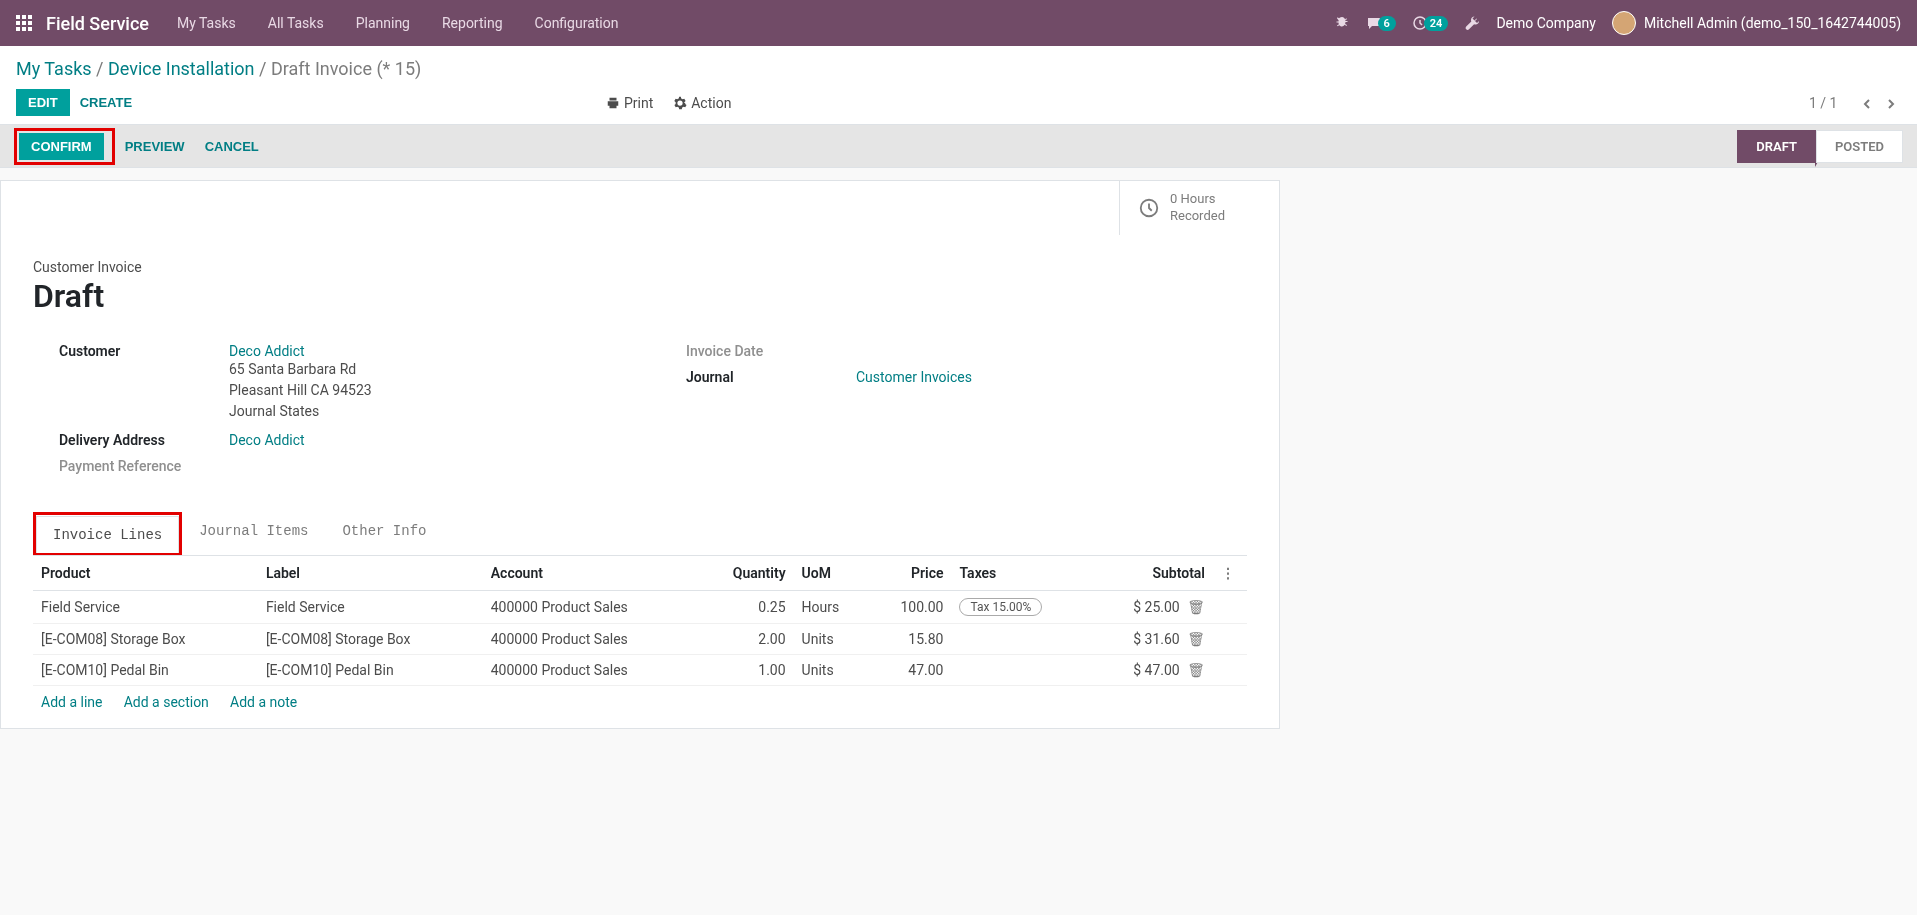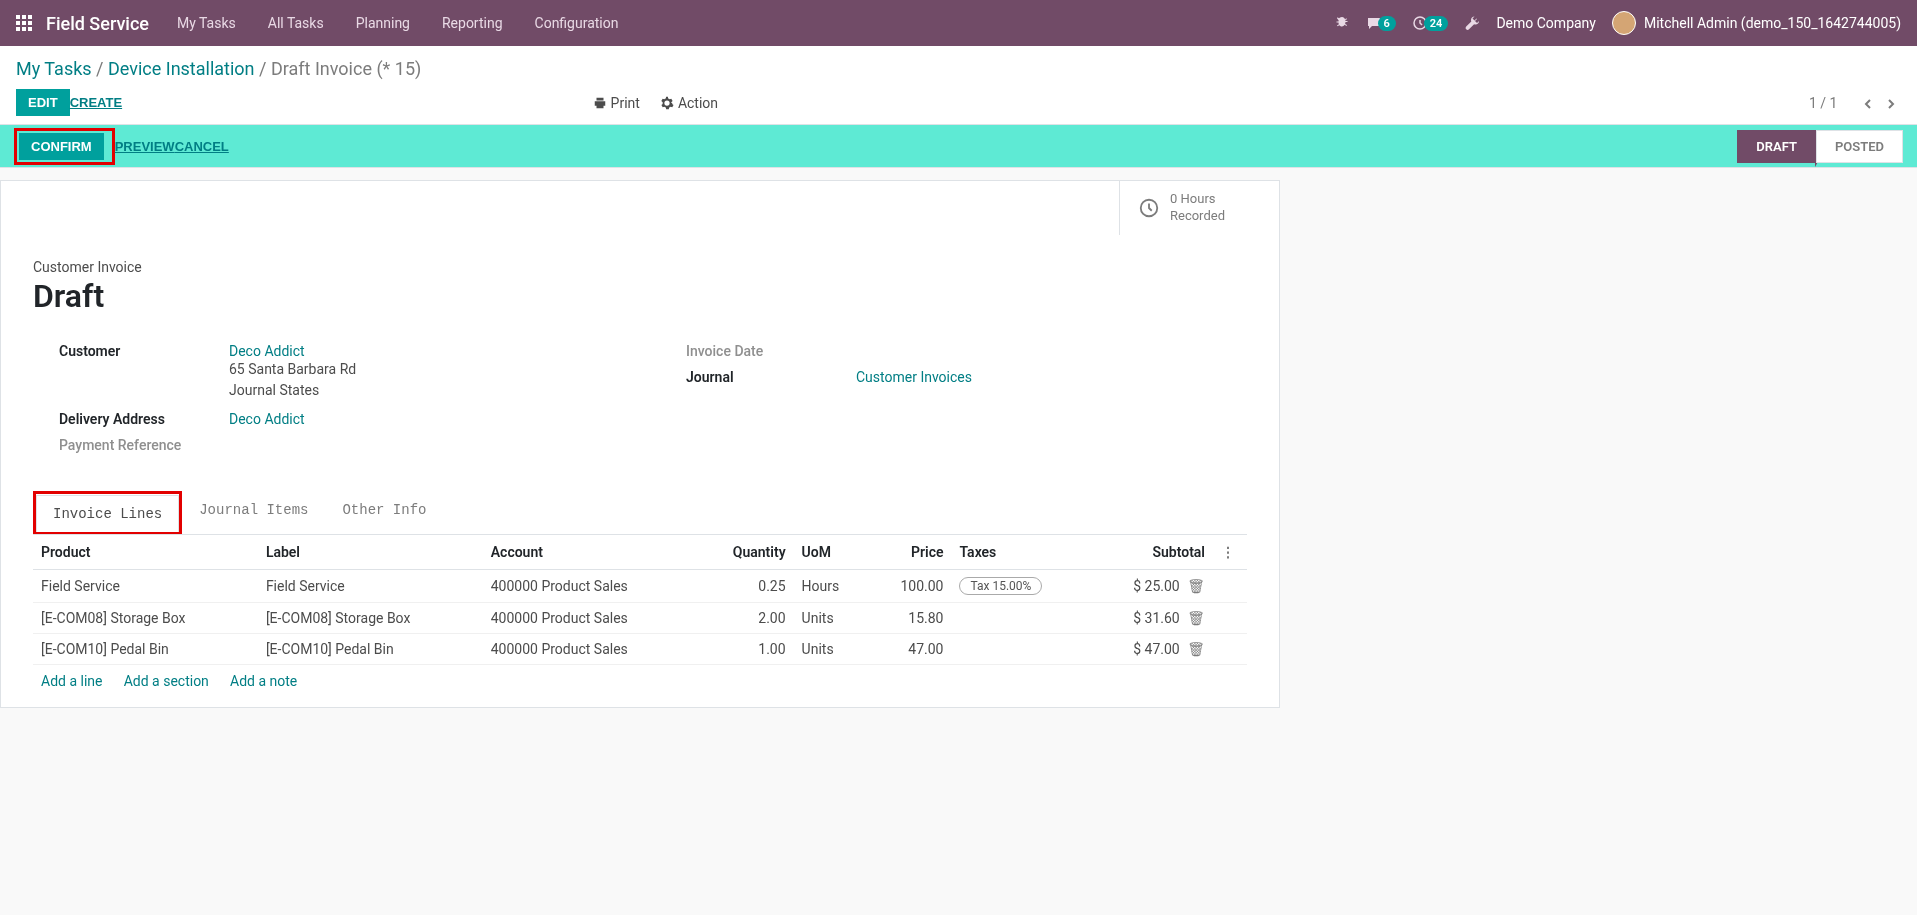--- a/index.html
+++ b/index.html
@@ -19,28 +19,28 @@
 .navbar .avatar { width: 24px; height: 24px; border-radius: 50%; background: #d4a574; border: 1px solid #fff; display:inline-block; }
 
 
 .control-bar { background: #fff; padding: 12px 16px 8px 16px; }
 .breadcrumb { font-size: 18px; color: #7c7c7c; margin-bottom: 10px; }
 .breadcrumb a { color: #017e84; text-decoration: none; }
 .breadcrumb .sep { color: #7c7c7c; }
 .control-row { display: flex; align-items: center; }
 .btn { border: none; padding: 6px 12px; font-size: 13px; font-weight: 600; cursor: pointer; }
 .btn-primary { background: #00a09d; color: #fff; }
-.btn-link { background: transparent; color: #017e84; font-weight: 600; padding: 6px 0; text-decoration: underline; }
+.btn-link { background: transparent; color: #017e84; font-weight: 600; padding: 6px 10px; }
 .control-center { margin-left: auto; margin-right: auto; display: flex; gap: 20px; font-size: 14px; color: #4c4c4c; transform: translateX(-50px); }
 .control-center span { display: inline-flex; align-items: center; gap: 4px; }
 .control-right { margin-left: auto; display: flex; align-items: center; gap: 20px; color: #7c7c7c; font-size: 14px; }
 .pager-arrows span { color: #7c7c7c; margin: 0 4px; cursor: pointer; }
 
 
-.status-bar { background: #5eead4; border-top: 1px solid #dee2e6; border-bottom: 1px solid #dee2e6; display: flex; align-items: center; padding: 0 14px; min-height: 44px; }
+.status-bar { background: #e5e5e5; border-top: 1px solid #dee2e6; border-bottom: 1px solid #dee2e6; display: flex; align-items: center; padding: 0 14px; min-height: 44px; }
 .status-bar .btn-primary { margin-right: 6px; }
 .status-bar .statusbar { margin-left: auto; display: flex; }
 .status-step { padding: 8px 18px; font-size: 13px; font-weight: 600; color: #7c7c7c; background: #fff; border: 1px solid #dee2e6; position: relative; }
 .status-step.active { background: #714B67; color: #fff; border-color: #714B67; }
 .status-step.active::after { content: ""; position: absolute; right: -10px; top: 0; bottom: 0; width: 0; border-top: 18px solid transparent; border-bottom: 18px solid transparent; border-left: 10px solid #714B67; }
 
 
 .highlight { border: 3px solid #e20000; }
 
 
@@ -210,20 +210,21 @@
       <div class="section-label">Customer Invoice</div>
       <h1 class="draft">Draft</h1>
 
       <div class="two-col">
         <div class="col">
           <div class="field-row">
             <div class="field-label">Customer</div>
             <div class="field-value">
               <a>Deco Addict</a>
               <div class="addr">65 Santa Barbara Rd</div>
+              <div class="addr">Pleasant Hill CA 94523</div>
               <div class="addr">Journal States</div>
             </div>
           </div>
           <div class="field-row">
             <div class="field-label">Delivery Address</div>
             <div class="field-value"><a>Deco Addict</a></div>
           </div>
           <div class="field-row">
             <div class="field-label muted">Payment Reference</div>
             <div class="field-value"></div>

